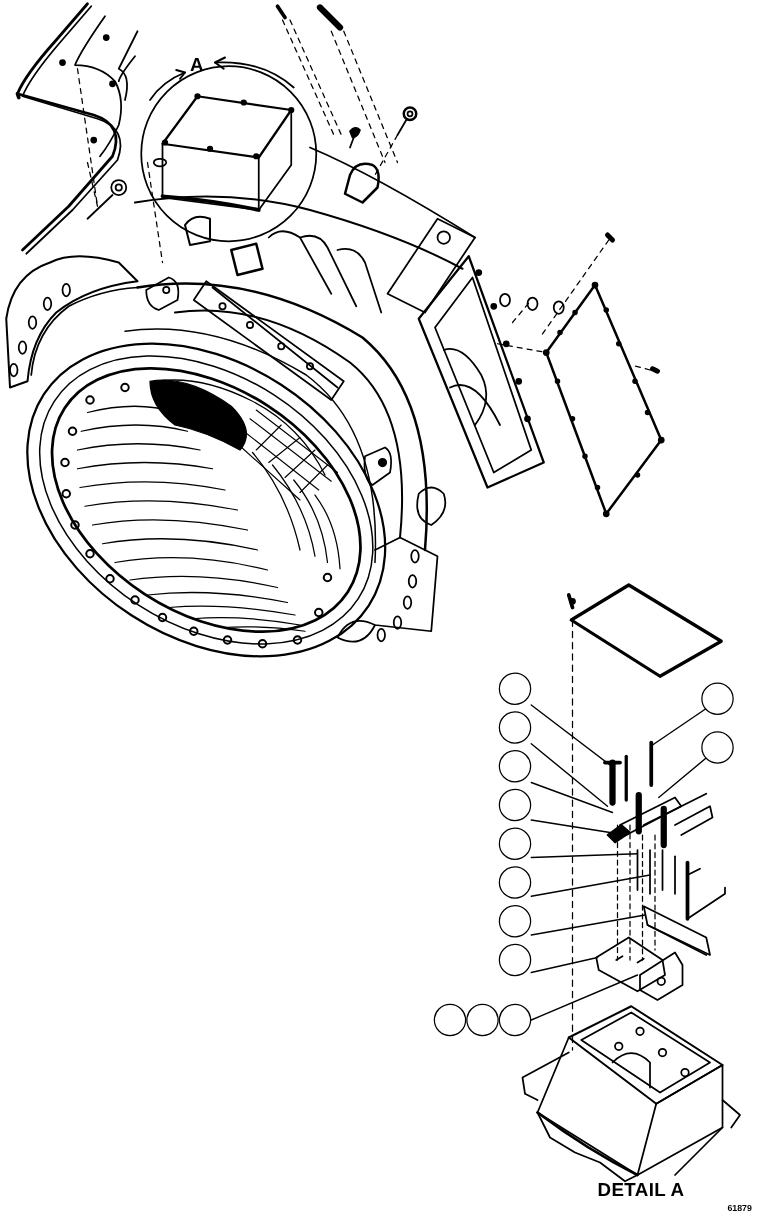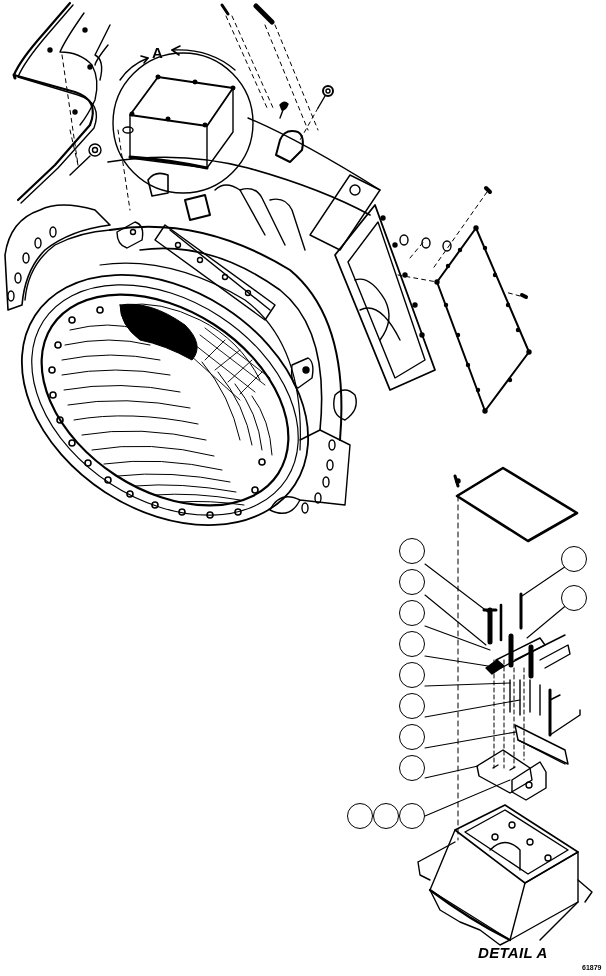--- a/index.html
+++ b/index.html
@@ -1,20 +1,20 @@
 <!DOCTYPE html>
 <html><head>
   <meta charset="utf-8">
   <style>
     html, body { margin:0; padding:0; background:#ffffff; }
     body { width:606px; height:976px; position:relative; overflow:hidden; font-family:"Liberation Sans", sans-serif; }
     svg.drawing { position:absolute; left:0; top:0; width:606px; height:976px; }
     .lbl { position:absolute; font-family:"Liberation Sans", sans-serif; font-weight:bold; color:#000; }
     .view-letter { left:152px; top:44px; font-size:15px; }
-    .detail-title { left:478px; top:944px; font-size:15px; letter-spacing:0.3px;font-style:italic; }
+    .detail-title { left:478px; top:944px; font-size:15px; letter-spacing:0.3px; }
     .fig-num { left:582px; top:964px; font-size:7px; font-weight:bold; }
     .callout { position:absolute; width:26px; height:26px; border:1.5px solid #000; border-radius:50%; box-sizing:border-box; background:#fff; }
     .callout span { display:block; text-align:center; font-size:11px; line-height:23px; font-weight:bold; }
   </style>
 </head>
 <body>
 
 <svg class="drawing" viewBox="0 0 606 976" xmlns="http://www.w3.org/2000/svg">
   <g fill="none" stroke="#000" stroke-width="1.4" stroke-linejoin="round" stroke-linecap="round">
 

